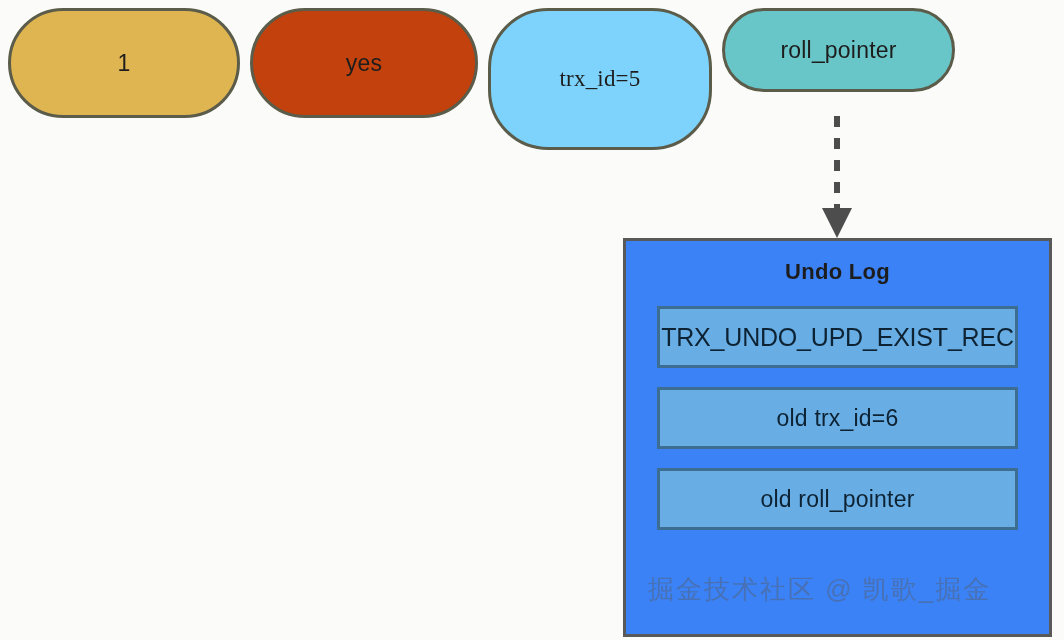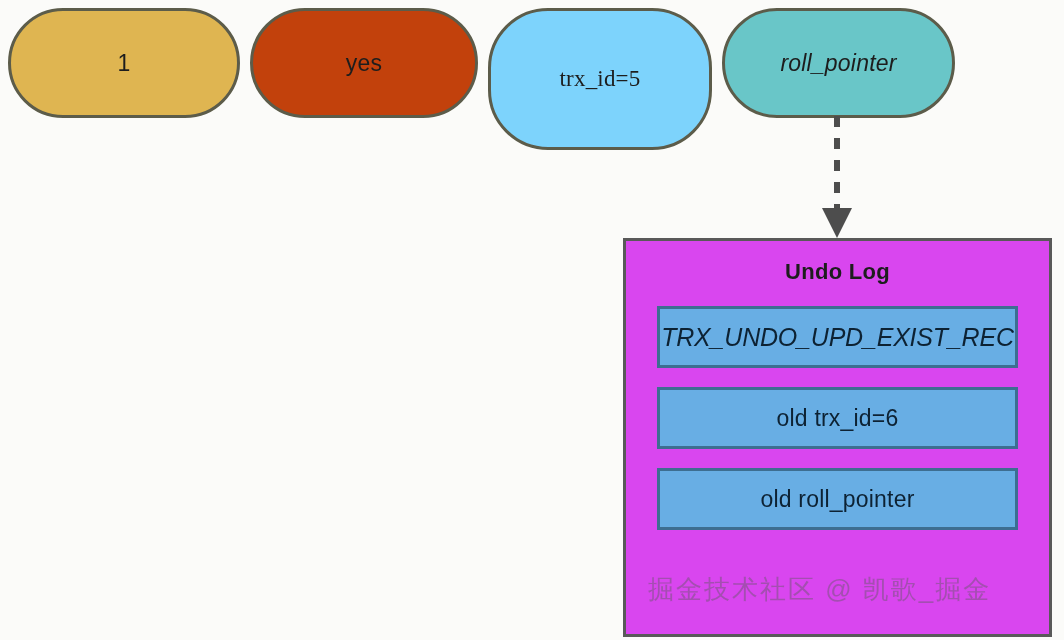--- a/index.html
+++ b/index.html
@@ -28,40 +28,40 @@
     display: flex;
     align-items: center;
     justify-content: center;
     color: #1d1d1d;
     font-size: 23px;
     letter-spacing: 0.2px;
   }
   .pill-1 { left: 8px;   top: 8px; width: 232px; height: 110px; background: #dfb551; }
   .pill-2 { left: 250px; top: 8px; width: 228px; height: 110px; background: #c2410c; }
   .pill-3 { left: 488px; top: 8px; width: 224px; height: 142px; background: #7dd3fc; font-family: Liberation Serif, serif; }
-  .pill-4 { left: 722px; top: 8px; width: 233px; height: 110px; background: #69c6c8; font-style: italic; }
+  .pill-4 { left: 722px; top: 8px; width: 233px; height: 84px; background: #69c6c8; }
 
   
   .connector {
     position: absolute;
     left: 806px;
     top: 112px;
     width: 62px;
     height: 132px;
   }
 
   
   .panel {
     position: absolute;
     left: 623px;
     top: 238px;
     width: 429px;
     height: 399px;
     box-sizing: border-box;
-    background: #d946ef;
+    background: #3b82f6;
     border: 3px solid #595959;
   }
   .panel-title {
     position: absolute;
     left: 0;
     top: 18px;
     width: 100%;
     text-align: center;
     font-size: 22px;
     font-weight: bold;
@@ -81,21 +81,21 @@
     background: #68aee4;
     border: 3px solid #3d6e91;
     display: flex;
     align-items: center;
     justify-content: center;
     color: #0d2233;
     font-size: 23px;
     letter-spacing: 0.2px;
     margin-bottom: 19px;
   }
-  .row.tight { font-size: 25px; letter-spacing: -0.2px; font-style: italic; }
+  .row.tight { font-size: 25px; letter-spacing: -0.2px; }
 
   
   .watermark {
     position: absolute;
     left: 648px;
     top: 572px;
     font-size: 26px;
     color: rgba(90, 90, 90, 0.42);
     letter-spacing: 2px;
     white-space: nowrap;

